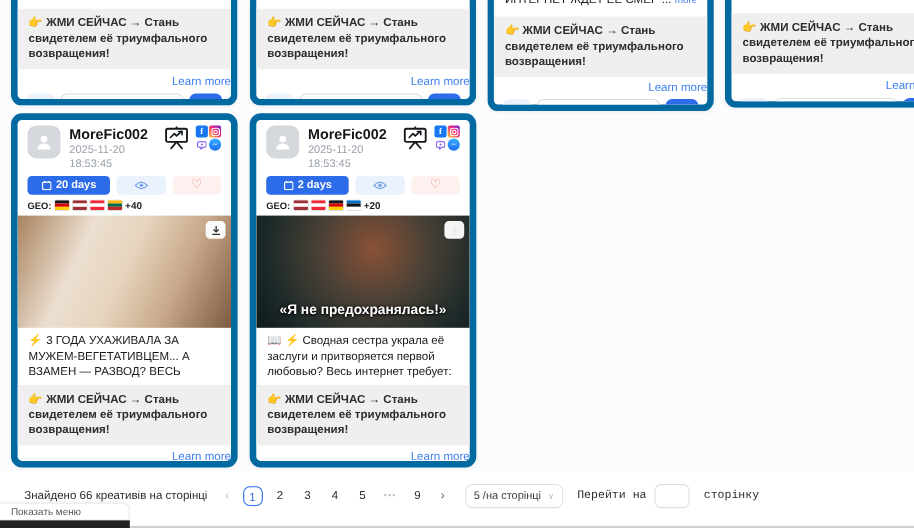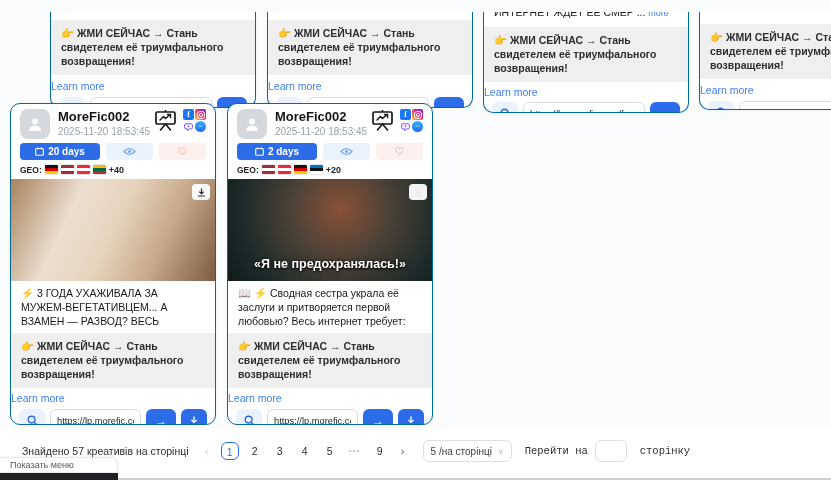--- a/index.html
+++ b/index.html
@@ -2,26 +2,26 @@
 <html><head>
 <meta charset="utf-8">
 <style>
   * { margin:0; padding:0; box-sizing:border-box; }
   html,body { width:831px; height:480px; overflow:hidden; }
   body { font-family:"Liberation Sans", sans-serif; background:#fbfcfe; }
   #app { position:relative; width:831px; height:480px; background:#fbfcfe; overflow:hidden; }
 
   .col1 { left:10px; }  .col2 { left:227px; }  .col3 { left:443px; }  .col4 { left:659px; }
 
-  .card { position:absolute; width:206px; background:#fff; border:1px solid #0369a1; box-shadow:0 1px 3px rgba(40,60,90,.06); }
-  .top-card { top:12px; border-top:none; border-radius:0 0 10px 10px; overflow:hidden;margin-left:40px; }
+  .card { position:absolute; width:206px; background:#fff; border:6px solid #0369a1; box-shadow:0 1px 3px rgba(40,60,90,.06); }
+  .top-card { top:0; border-top:none; border-radius:0 0 10px 10px; overflow:hidden; }
   .main-card { top:103px; height:322px; border-radius:10px; overflow:hidden; }
 
   .cta-box { background:#efefef; padding:6px 10px; font-size:10.5px; font-weight:bold; color:#2b2d30; line-height:1.35; }
-  .learn-more { display:block; text-align:left; font-size:10.5px; color:#4080f0; cursor:pointer; }
+  .learn-more { display:block; text-align:right; font-size:10.5px; color:#4080f0; cursor:pointer; }
   .url-row { display:flex; align-items:center; gap:5px; padding:0 8px; }
   .icon-sq { width:26px; height:24px; border:none; border-radius:6px; display:flex; align-items:center; justify-content:center; flex:none; cursor:pointer; }
   .search-btn { background:#eaf2fd; }
   .url-input { flex:1; min-width:0; height:24px; border:1px solid #d8dce2; border-radius:6px; padding:0 6px; font-size:9.3px; color:#24262a; font-family:"Liberation Sans", sans-serif; background:#fff; }
   .go-btn { width:30px; height:24px; background:#2d6ce9; border:none; border-radius:6px; color:#fff; font-size:12px; display:flex; align-items:center; justify-content:center; flex:none; cursor:pointer; }
   .dl-btn { background:#2d6ce9; }
 
   .partial-clip { height:9px; overflow:hidden; margin:0 10px; }
   .partial-clip .inner { display:block; margin-top:-7px; font-size:10.5px; line-height:15px; color:#17191c; white-space:nowrap; }
   .partial-clip .more-link { font-size:9px; }
@@ -450,21 +450,21 @@
               <polyline points="2.2,3.6 4.5,5.8 6.8,3.6" fill="none" stroke="#fff" stroke-width="1.2"></polyline>
               <line x1="1" y1="8" x2="8" y2="8" stroke="#fff" stroke-width="1.2"></line>
             </svg>
           </span>
       </button>
     </div>
   </div>
 
   <div class="bottom-bar">
     <div class="pagi">
-      <span class="found">Знайдено 57 креативів на сторінці</span>
+      <span class="found">Знайдено 66 креативів на сторінці</span>
       <span class="pg-arrow">‹</span>
       <span class="pg active">1</span>
       <span class="pg">2</span>
       <span class="pg">3</span>
       <span class="pg">4</span>
       <span class="pg">5</span>
       <span class="pg dots">•••</span>
       <span class="pg">9</span>
       <span class="pg-arrow next">›</span>
       <span class="per-page">

